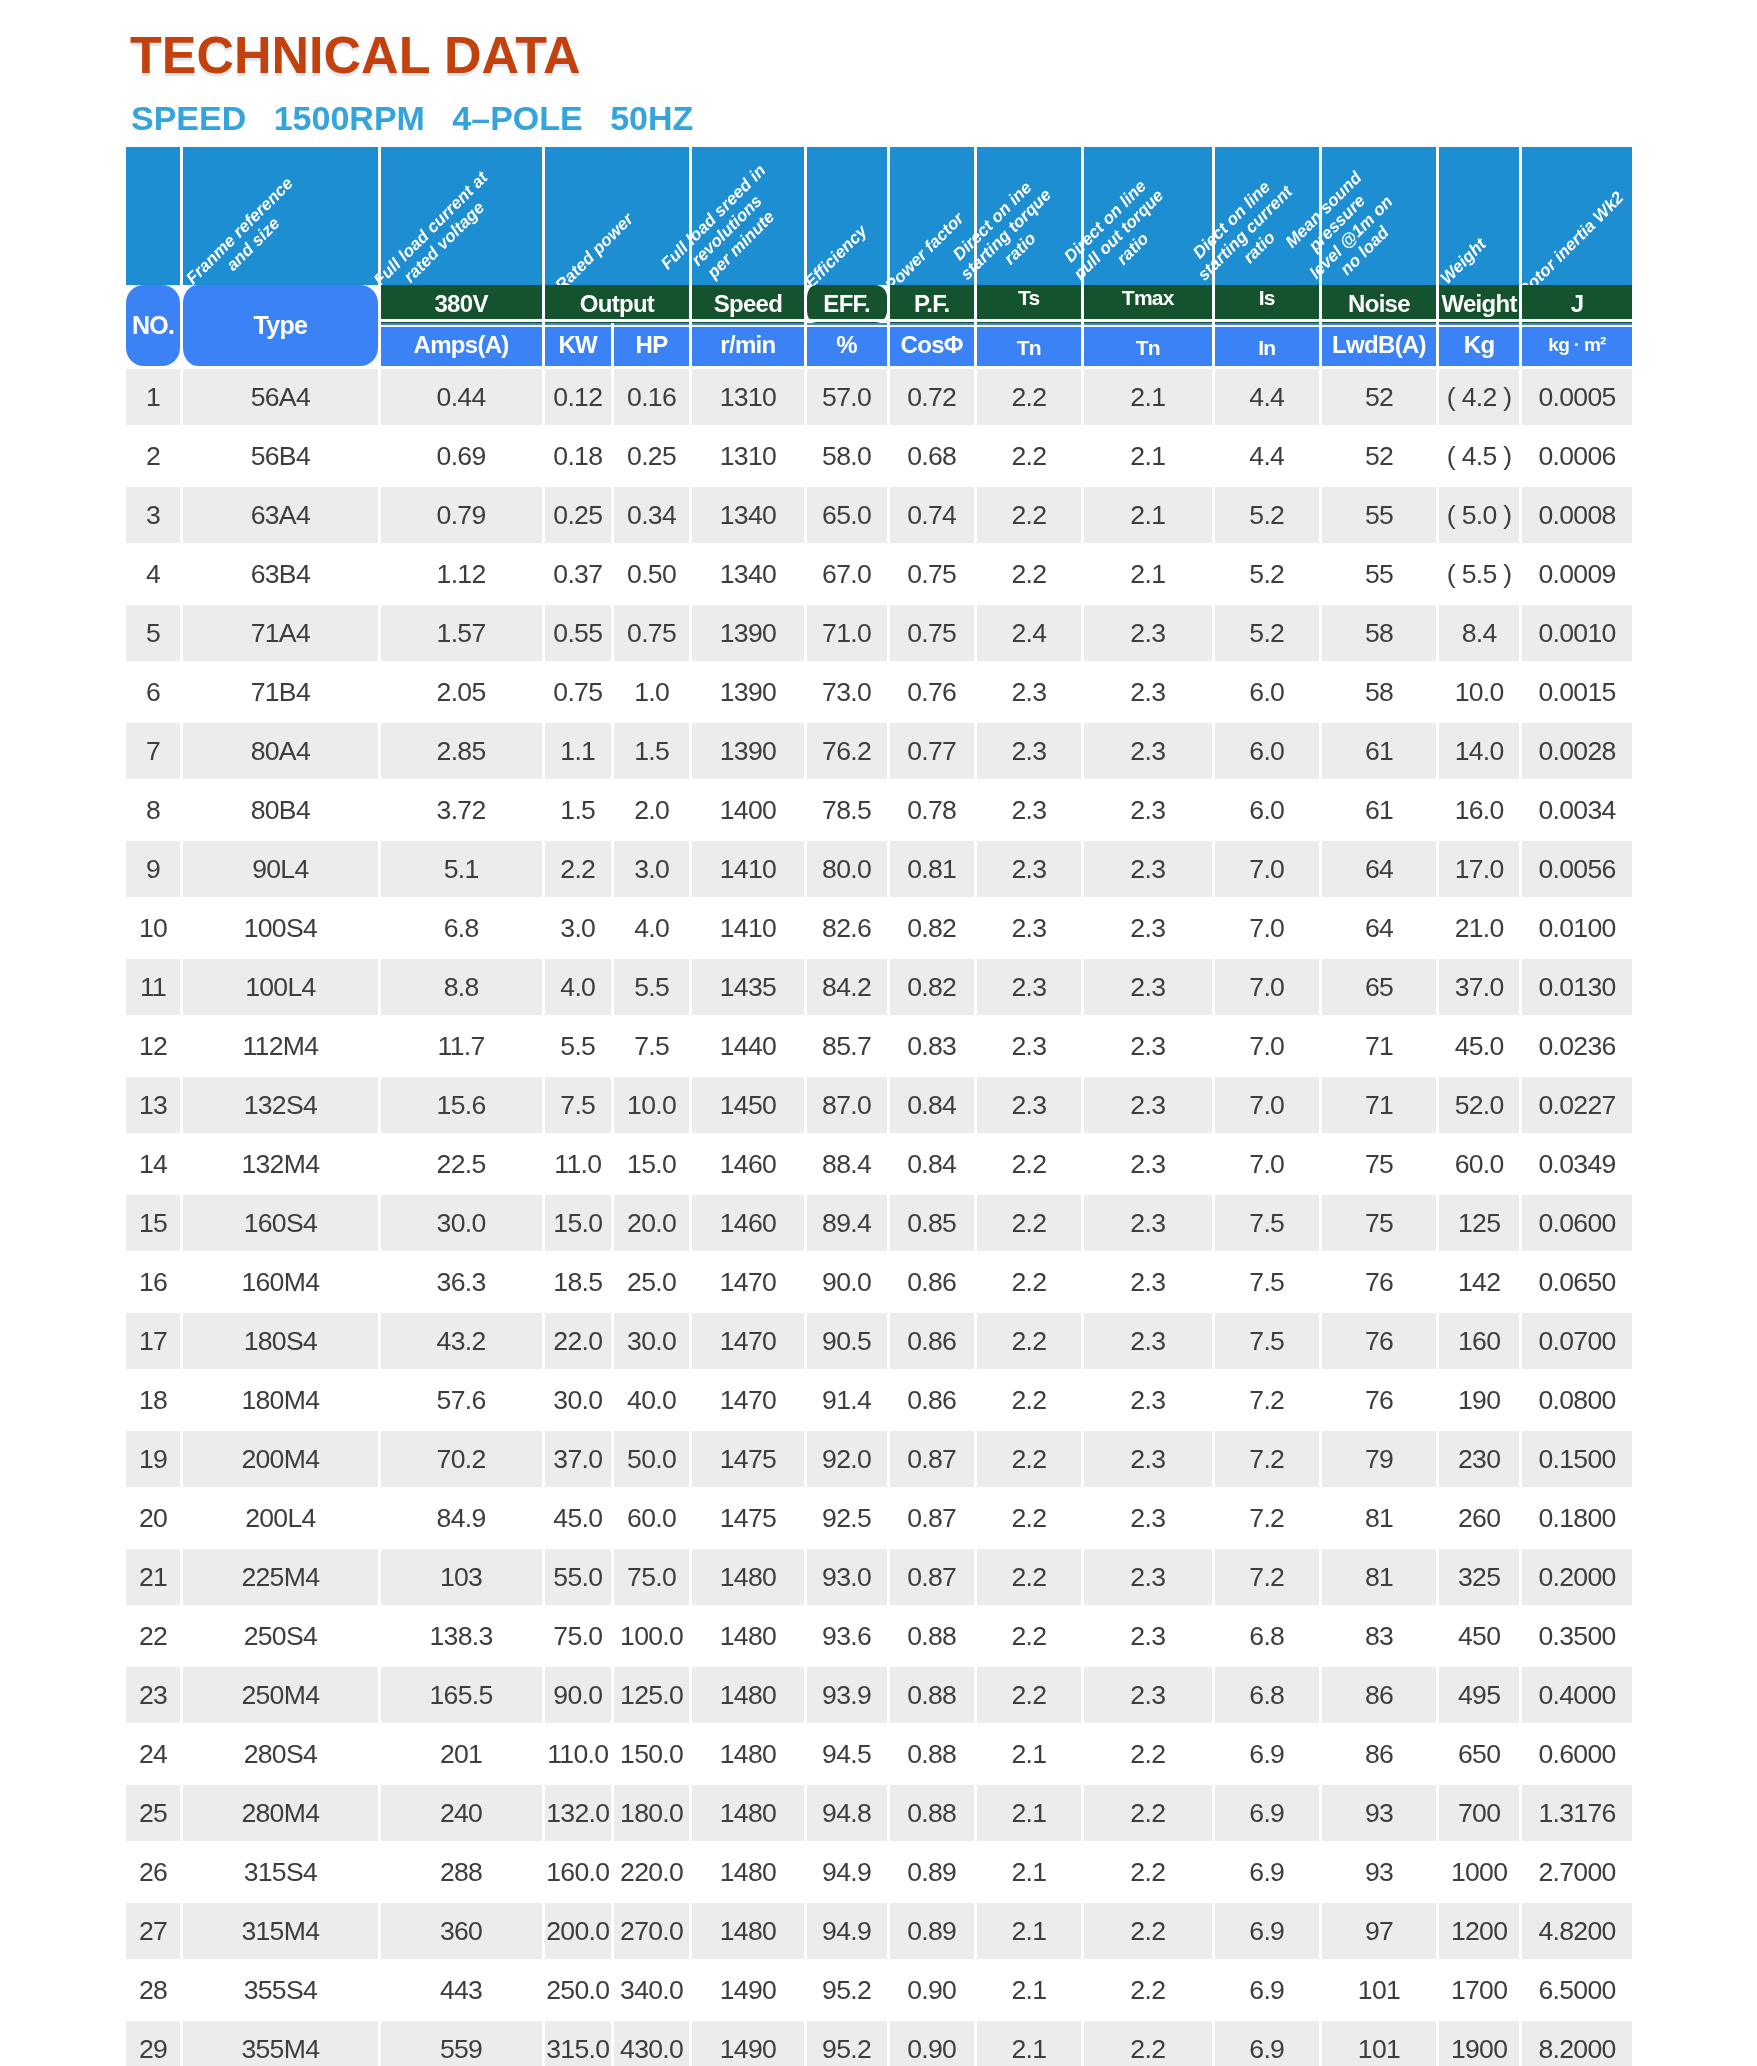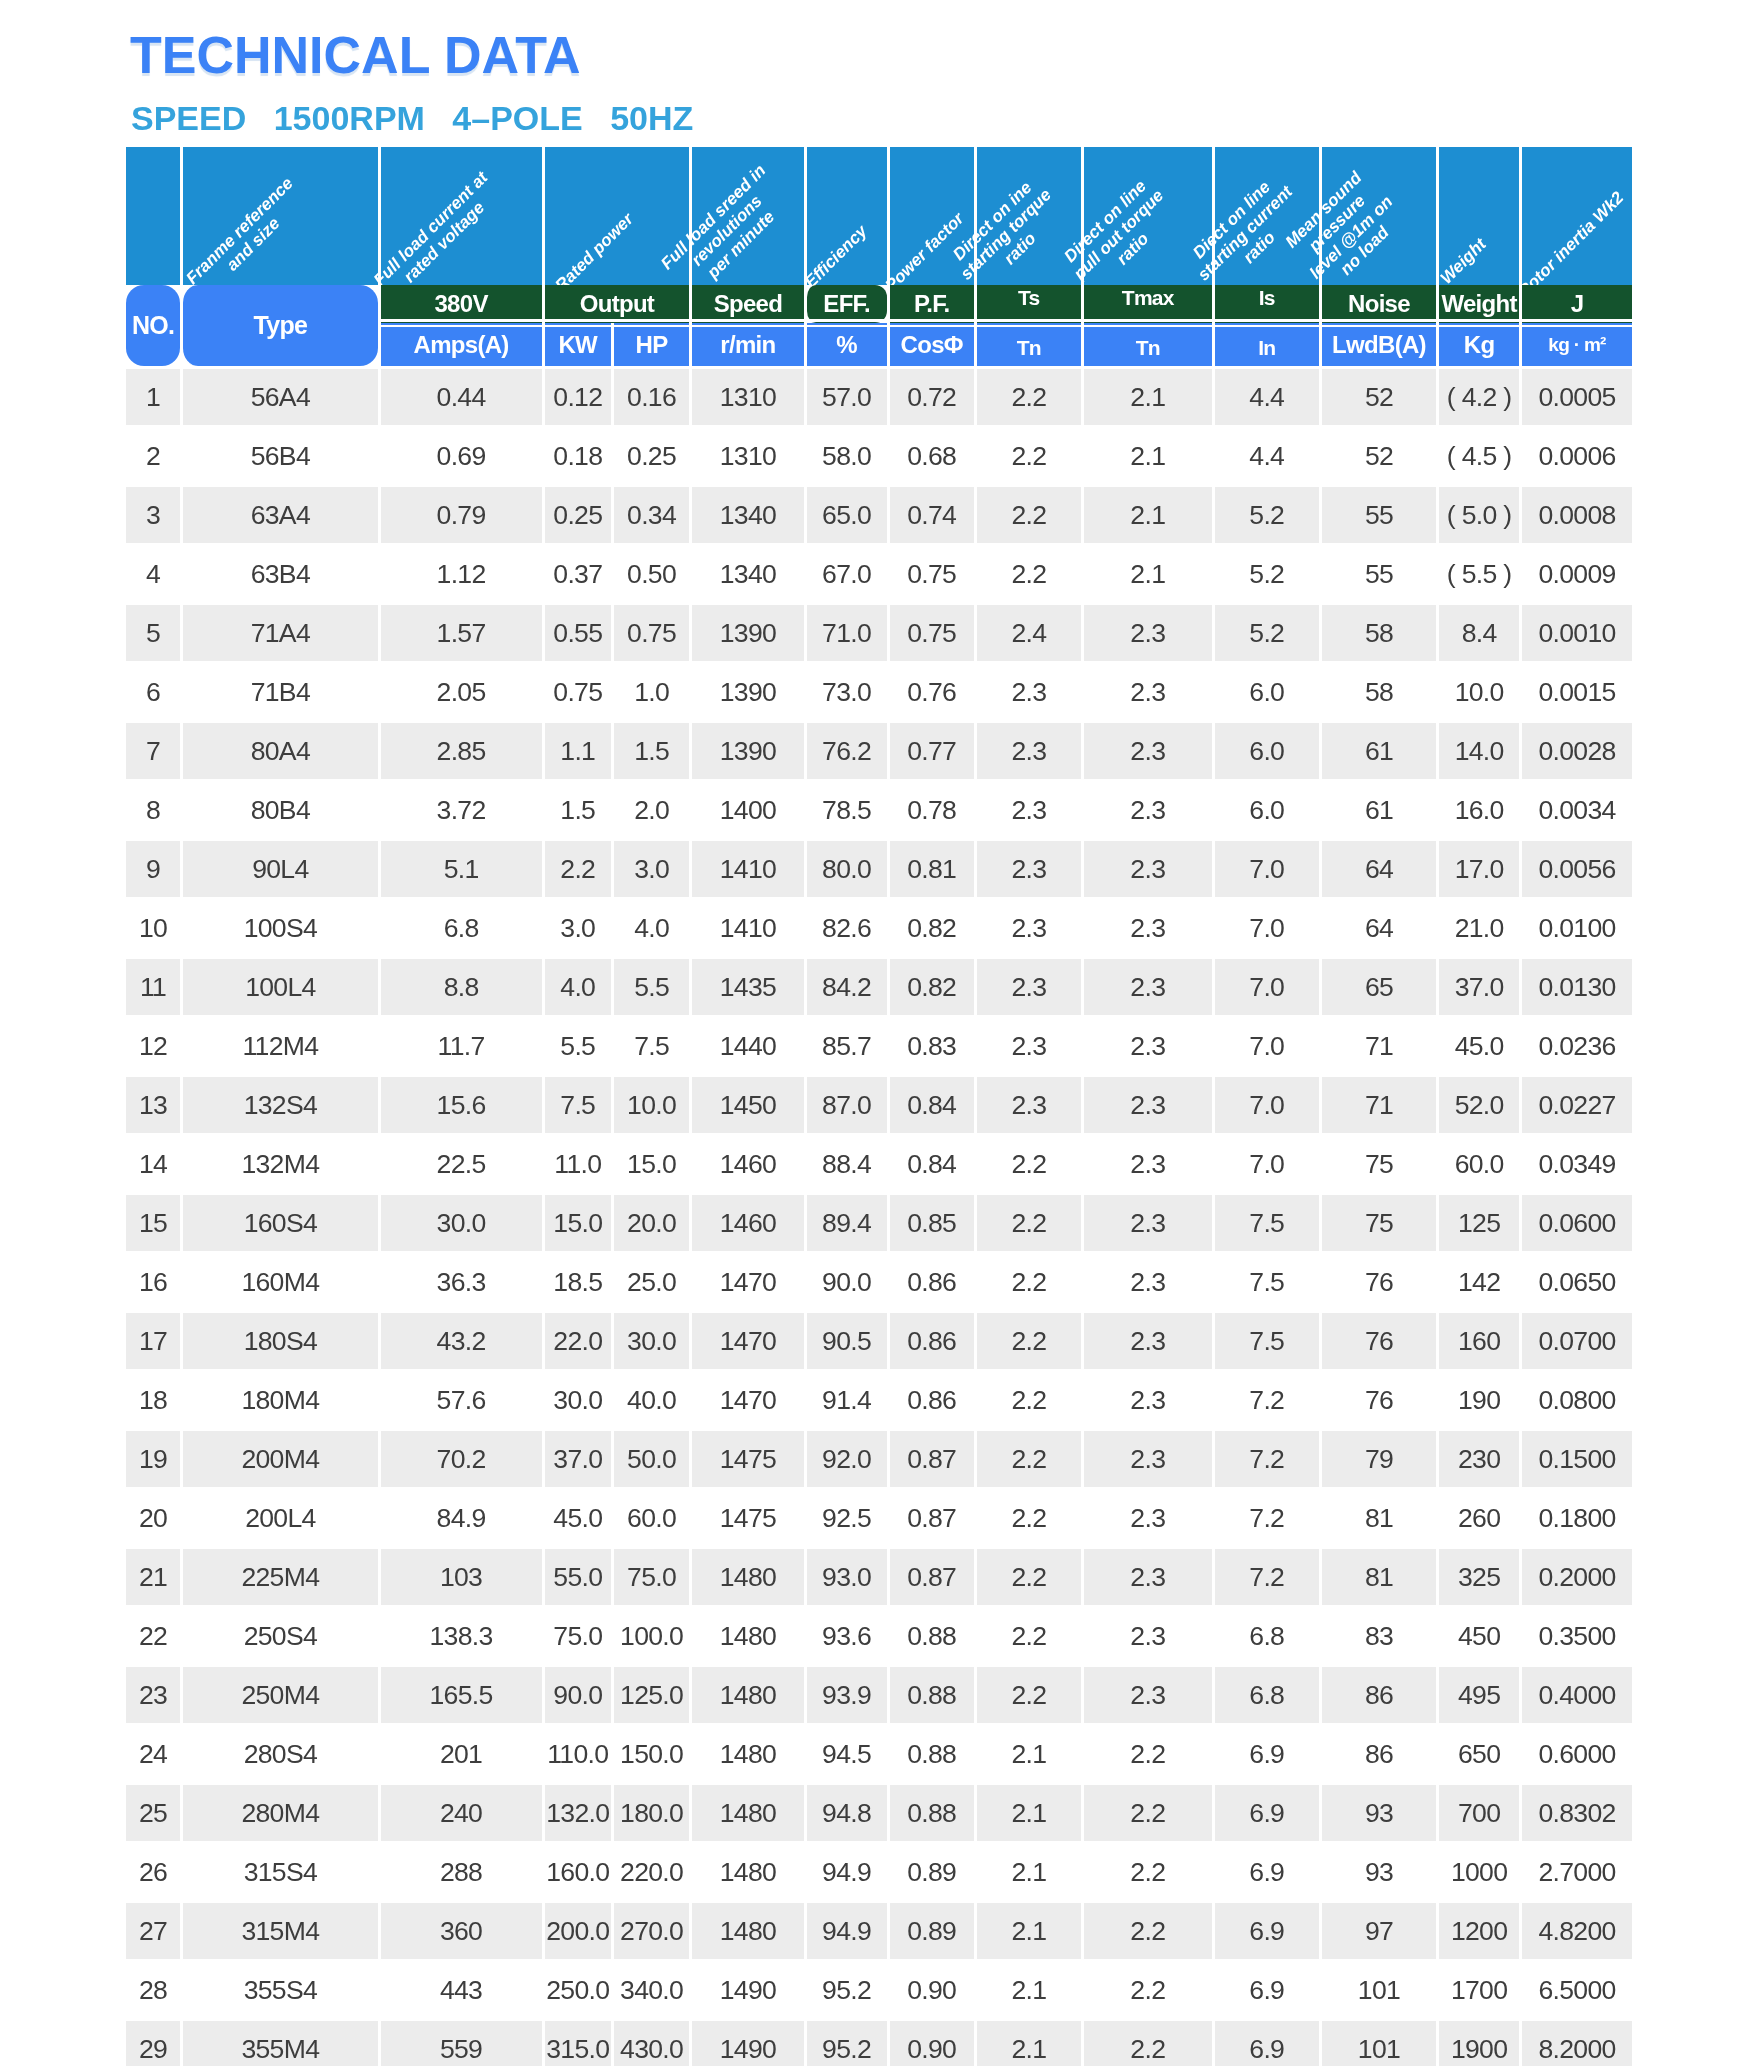--- a/index.html
+++ b/index.html
@@ -1,21 +1,21 @@
 <!DOCTYPE html>
 <html style="font-size:11.2px"><head>
 <meta charset="utf-8">
 <title>Technical Data</title>
 <style>
   html,body{margin:0;padding:0;background:#ffffff;}
   body{width:1757px;height:2066px;font-family:"Liberation Sans",sans-serif;}
   .page{position:relative;width:1757px;height:2066px;background:#fff;overflow:hidden;}
 
   .title{position:absolute;left:130px;top:25px;font-size:52px;font-weight:bold;
-         color:#3b82f6;letter-spacing:0px;text-shadow:0 2.8px 0.7px rgba(40,110,190,0.18);}
+         color:#c2410c;letter-spacing:0px;text-shadow:0 2.8px 0.7px rgba(40,110,190,0.18);}
   .subtitle{position:absolute;left:131px;top:99px;font-size:34px;font-weight:bold;
          color:#35a3dc;word-spacing:18px;letter-spacing:0px;}
 
   .table{position:absolute;left:126px;top:147px;width:1506px;
          --cols:3.6fr 13.1fr 10.9fr 4.6fr 5.2fr 7.6fr 5.5fr 5.8fr 7.1fr 8.7fr 7.1fr 7.8fr 5.5fr 7.5fr;}
 
   
   .band-dark{display:grid;grid-template-columns:var(--cols);height:138px;
              background:#1d8ed2;overflow:hidden;}
   .dcell{position:relative;background:#1d8ed2;}
@@ -525,21 +525,21 @@
           <div class="tcell bl">132.0</div>
           <div class="tcell bl">180.0</div>
           <div class="tcell bl">1480</div>
           <div class="tcell bl">94.8</div>
           <div class="tcell bl">0.88</div>
           <div class="tcell bl">2.1</div>
           <div class="tcell bl">2.2</div>
           <div class="tcell bl">6.9</div>
           <div class="tcell bl">93</div>
           <div class="tcell bl">700</div>
-          <div class="tcell bl">0.8302</div>
+          <div class="tcell bl">1.3176</div>
         </div>
         <div class="trow">
           <div class="tcell">26</div>
           <div class="tcell bl">315S4</div>
           <div class="tcell bl">288</div>
           <div class="tcell bl">160.0</div>
           <div class="tcell bl">220.0</div>
           <div class="tcell bl">1480</div>
           <div class="tcell bl">94.9</div>
           <div class="tcell bl">0.89</div>

